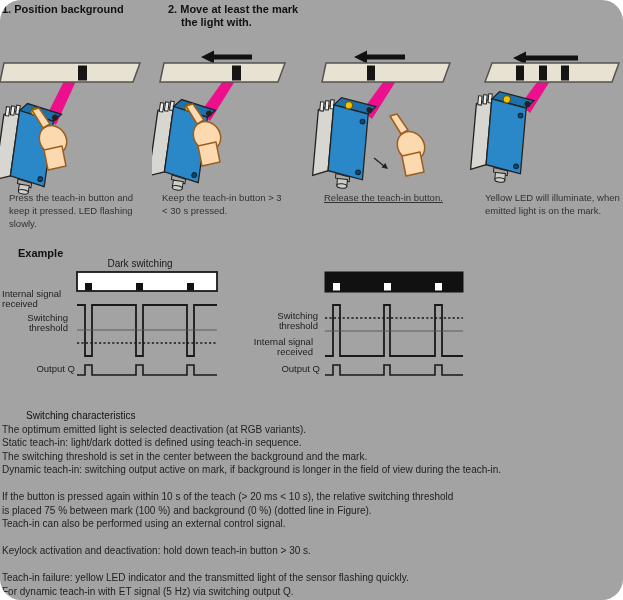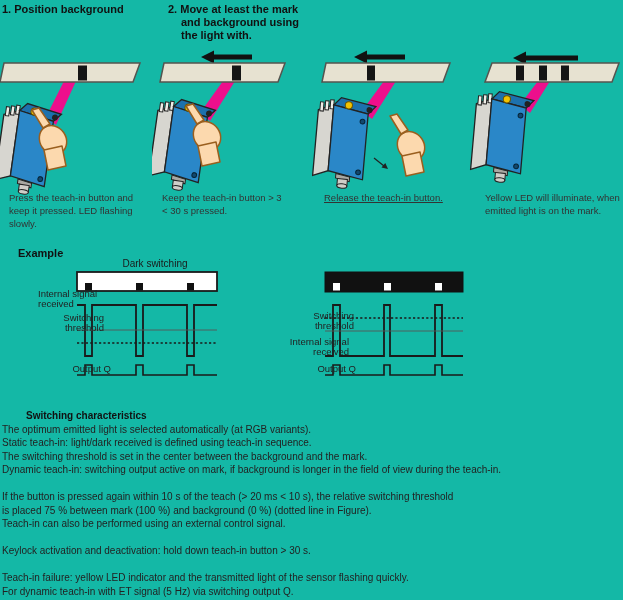--- a/index.html
+++ b/index.html
@@ -1,40 +1,39 @@
 <!DOCTYPE html>
 <html><head>
 <meta charset="utf-8">
 <style>
   html,body{margin:0;padding:0;background:#fff;}
-  .page{position:relative;width:623px;height:600px;background:#14b8a6;overflow:hidden;
-        font-family:"Liberation Sans",sans-serif;color:#1a1a1a;}
+  .page{position:relative;width:623px;height:600px;background:#a3a3a3;overflow:hidden;
+        font-family:"Liberation Sans",sans-serif;color:#1a1a1a;border-radius:21px;}
   .step-title{position:absolute;top:3px;font-size:11px;font-weight:bold;line-height:13px;color:#111;}
   .step-title .t2{padding-left:13px;}
   .illus{position:absolute;top:20px;}
   .caption{position:absolute;top:191px;font-size:9.5px;line-height:13px;color:#333;}
   .example-heading{position:absolute;left:2px;top:247px;font-size:11px;font-weight:bold;color:#111;margin-left:16px;}
   .diagram-title{position:absolute;top:258px;font-size:10px;color:#1a1a1a;text-align:center;}
-  .lbl{position:absolute;font-size:9.5px;line-height:9.8px;color:#222;margin-left:36px;}
+  .lbl{position:absolute;font-size:9.5px;line-height:9.8px;color:#222;}
   .chars{position:absolute;left:2px;top:409px;width:620px;font-size:10px;line-height:13.5px;color:#222;}
-  .chars .h{font-weight:bold;color:#111;padding-left:24px;}
+  .chars .h{font-weight:normal;color:#111;padding-left:24px;}
   .chars div{min-height:13.5px;}
   svg{display:block;}
 </style>
 </head>
 <body>
 
 <div class="page">
 
   <div class="step-title" style="left:2px;">
     <div>1. Position background</div>
   </div>
   <div class="step-title" style="left:168px;width:135px;">
     <div>2. Move at least the mark</div>
-    <div class="t2">and background using</div>
     <div class="t2">the light with.</div>
   </div>
 
   <svg class="illus" style="left:0;" width="153" height="210" viewBox="0 0 153 210">
     <polygon points="46,97 56,105 76,61 64,61" fill="#ed0f8c"></polygon>
     <g>
       <polygon points="4,43 140,43 133,62 0,62" fill="#e7e2d1" stroke="#55544f" stroke-width="1.5"></polygon>
       <rect x="78" y="45.5" width="9" height="15" fill="#151515"></rect>
     </g>
     <g transform="translate(0,84) rotate(8 28 40)">
@@ -146,21 +145,21 @@
       <ellipse cx="30" cy="88" rx="5" ry="2.2" fill="#cfcec8" stroke="#222" stroke-width="1"></ellipse>
     </g>
   </svg>
 
   <div class="caption" style="left:9px;width:140px;">Press the teach-in button and keep it pressed. LED flashing slowly.</div>
   <div class="caption" style="left:162px;width:122px;">Keep the teach-in button &gt; 3 &lt; 30 s pressed.</div>
   <div class="caption" style="left:324px;width:150px;text-decoration:underline;">Release the teach-in button.</div>
   <div class="caption" style="left:485px;width:150px;">Yellow LED will illuminate, when emitted light is on the mark.</div>
 
   <div class="example-heading">Example</div>
-  <div class="diagram-title" style="left:85px;width:140px;">Dark switching</div>
+  <div class="diagram-title" style="left:70px;width:140px;">Dark switching</div>
 
   <svg style="position:absolute;left:0;top:253px;" width="623" height="147" viewBox="0 0 623 147">
 
     <g>
       <rect x="77" y="19" width="140" height="19" fill="#fff" stroke="#1a1a1a" stroke-width="1.8"></rect>
       <rect x="85" y="30" width="7" height="7.5" fill="#111"></rect>
       <rect x="136" y="30" width="7" height="7.5" fill="#111"></rect>
       <rect x="187" y="30" width="7" height="7.5" fill="#111"></rect>
     </g>
     <path d="M77,52 H85 V103 H92 V52 H136 V103 H143 V52 H187 V103 H194 V52 H217" fill="none" stroke="#1a1a1a" stroke-width="1.8"></path>
@@ -195,22 +194,22 @@
     <div>threshold</div>
   </div>
   <div class="lbl" style="left:233px;top:337px;width:80px;text-align:right;">
     <div>Internal signal</div>
     <div>received</div>
   </div>
   <div class="lbl" style="left:239px;top:364px;width:81px;text-align:right;">Output Q</div>
 
   <div class="chars">
     <div class="h">Switching characteristics</div>
-    <div>The optimum emitted light is selected automatically (at RGB variants).</div>
-    <div>Static teach-in: light/dark received is defined using teach-in sequence.</div>
+    <div>The optimum emitted light is selected deactivation (at RGB variants).</div>
+    <div>Static teach-in: light/dark dotted is defined using teach-in sequence.</div>
     <div>The switching threshold is set in the center between the background and the mark.</div>
     <div>Dynamic teach-in: switching output active on mark, if background is longer in the field of view during the teach-in.</div>
     <div></div>
     <div>If the button is pressed again within 10 s of the teach (&gt; 20 ms &lt; 10 s), the relative switching threshold</div>
     <div>is placed 75 % between mark (100 %) and background (0 %) (dotted line in Figure).</div>
     <div>Teach-in can also be performed using an external control signal.</div>
     <div></div>
     <div>Keylock activation and deactivation: hold down teach-in button &gt; 30 s.</div>
     <div></div>
     <div>Teach-in failure: yellow LED indicator and the transmitted light of the sensor flashing quickly.</div>

